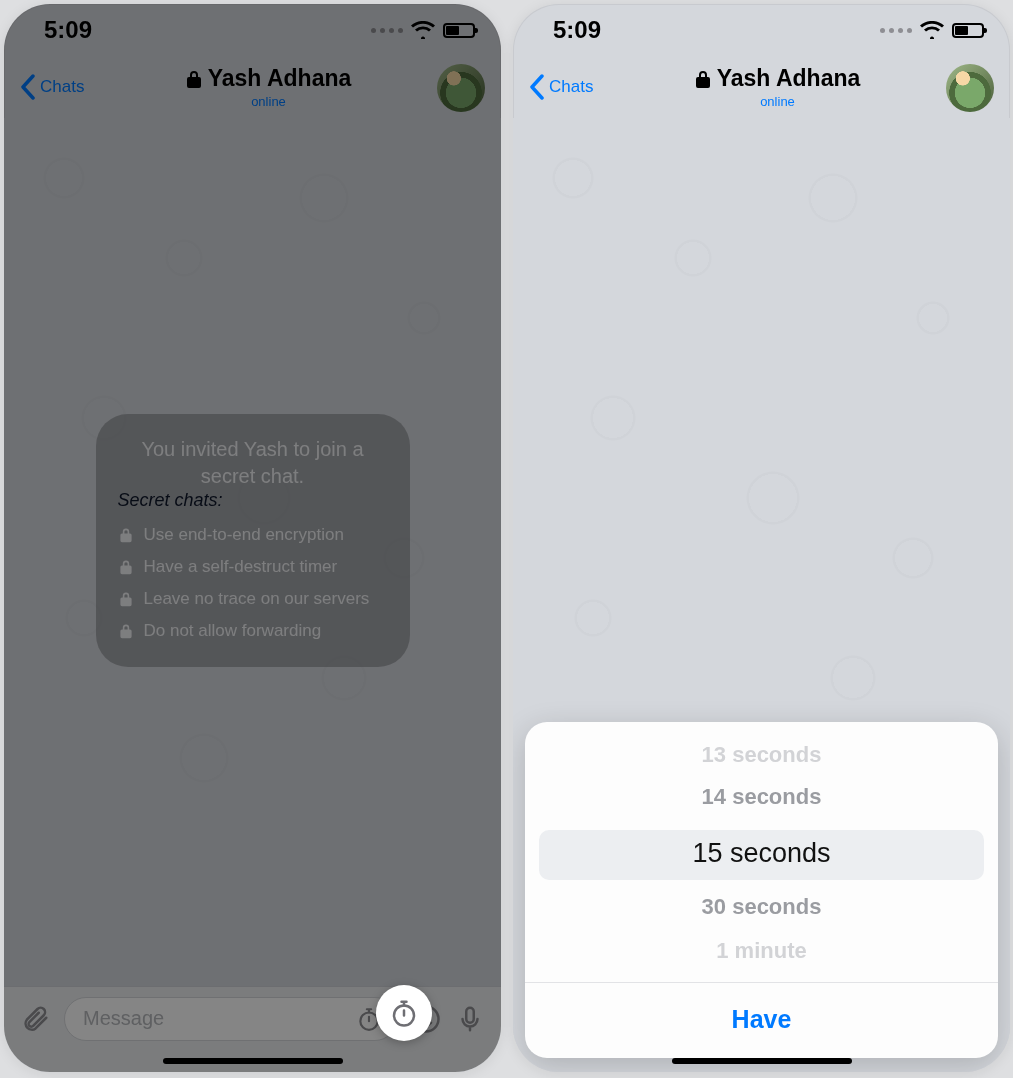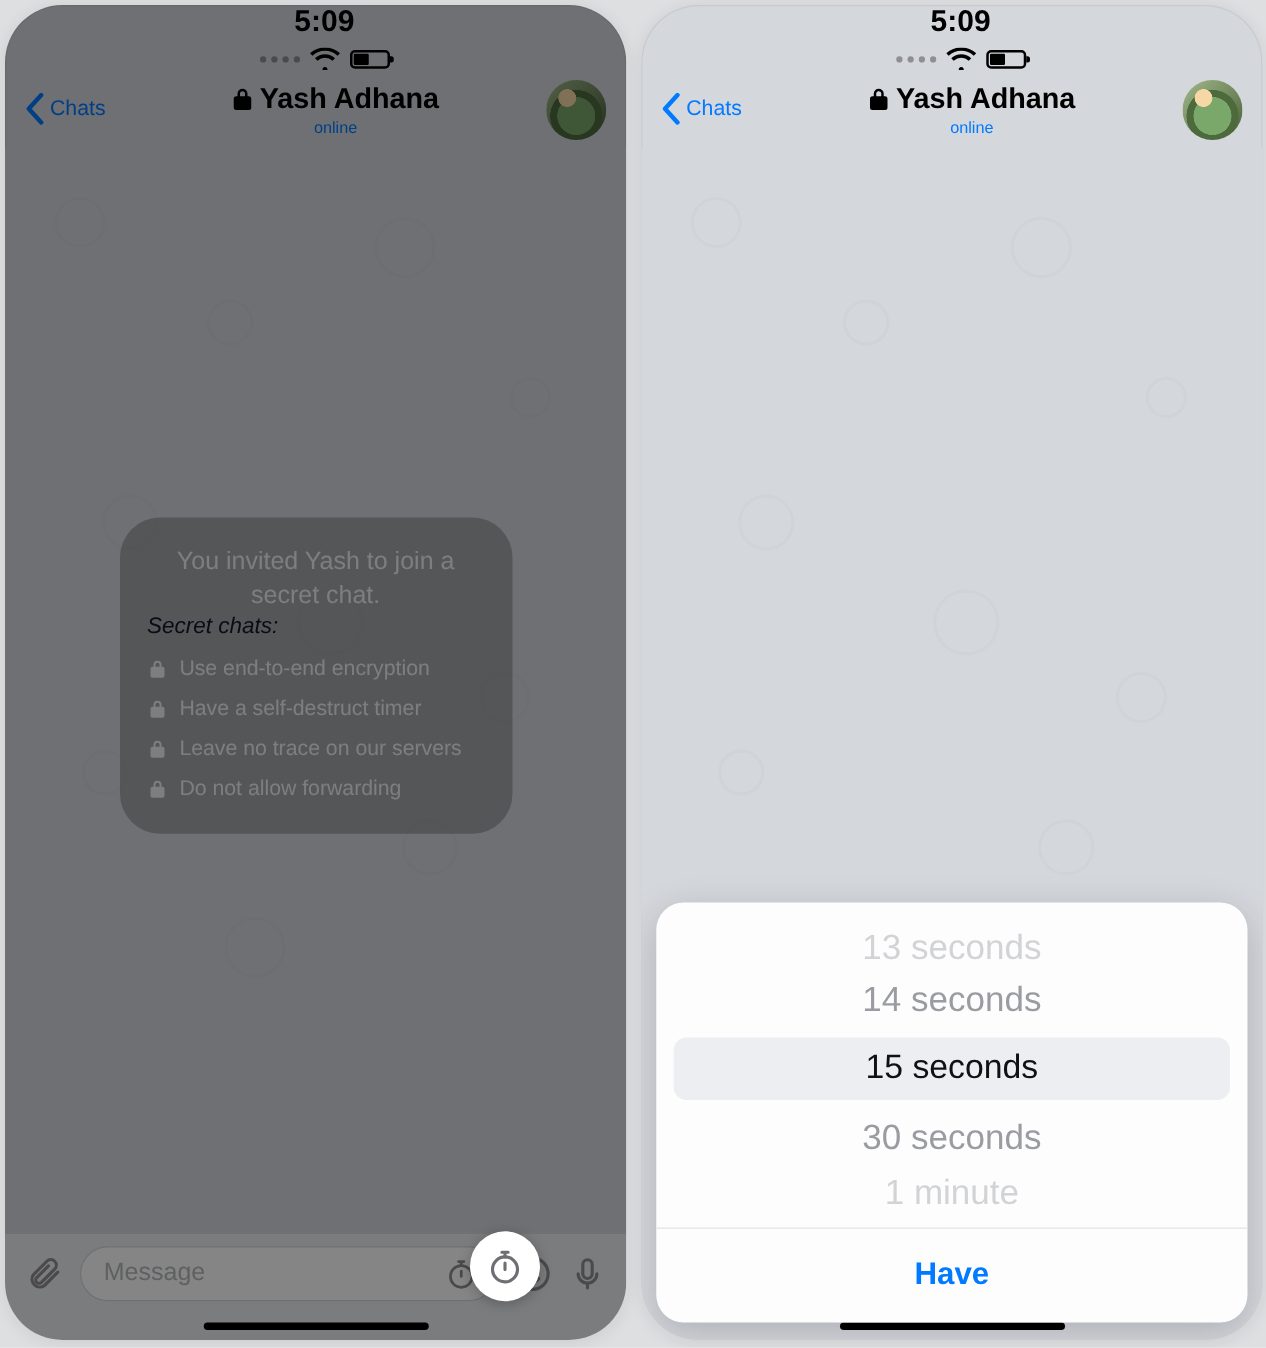--- a/index.html
+++ b/index.html
@@ -3,21 +3,21 @@
 <meta charset="utf-8">
 <style>
   * { box-sizing: border-box; margin: 0; padding: 0; }
   html, body { width: 1013px; height: 1078px; font-family: -apple-system, "Helvetica Neue", Arial, sans-serif; background:#e9eaec; }
   .stage { position:relative; width:1013px; height:1078px; background:#dedfe1; }
   .phone { position:absolute; top:4px; width:497px; height:1068px; border-radius:46px; overflow:hidden; background:#d4d7dc; box-shadow:inset 0 0 0 1px #c8cacf, 0 2px 14px rgba(0,0,0,.08); }
   .phone.left  { left:4px; }
   .phone.right { left:513px; }
 
   
-  .status-bar { position:relative; height:52px; display:flex; align-items:center; justify-content:space-between; padding:0 26px 0 40px; font-size:24px; font-weight:600; color:#000;flex-direction:column; }
+  .status-bar { position:relative; height:52px; display:flex; align-items:center; justify-content:space-between; padding:0 26px 0 40px; font-size:24px; font-weight:600; color:#000; }
   .status-right { display:flex; align-items:center; gap:8px; }
   .dots { display:flex; gap:4px; }
   .dots span { width:5px; height:5px; border-radius:50%; background:#8e8e93; }
   .wifi svg { display:block; }
   .battery { width:32px; height:15px; border:2px solid #000; border-radius:4px; position:relative; }
   .battery::after { content:""; position:absolute; right:-5px; top:3px; width:3px; height:5px; background:#000; border-radius:0 2px 2px 0; }
   .battery .fill { position:absolute; left:1px; top:1px; bottom:1px; width:46%; background:#000; border-radius:1px; }
 
   
   .nav { position:relative; height:62px; display:flex; align-items:center; padding:0 16px; }
@@ -58,21 +58,21 @@
   
   .timer-highlight { position:absolute; width:56px; height:56px; border-radius:50%; background:#fff; display:flex; align-items:center; justify-content:center; box-shadow:0 2px 10px rgba(0,0,0,.25); z-index:50; }
   .timer-highlight svg { color:#6e6e73; }
 
   
   .dim { position:absolute; inset:0; background:rgba(0,0,0,.48); z-index:40; pointer-events:none; }
 
   
   .sheet { position:absolute; left:12px; right:12px; bottom:14px; background:#fdfdfd; border-radius:22px; box-shadow:0 8px 30px rgba(0,0,0,.18); overflow:hidden; z-index:30; }
   .picker { position:relative; height:260px; }
-  .picker .row { position:absolute; left:0; right:0; text-align:center; font-size:28px; }
+  .picker .row { position:absolute; left:0; right:0; text-align:center; font-size:22px;font-weight:bold; }
   .fade-xlight { color:#d2d3d6; font-size:22px;}
   .fade-light { color:#9a9ca1; font-size:25px;}
   .picker .selected-band { position:absolute; left:14px; right:14px; top:108px; height:50px; background:#eceef1; border-radius:10px; }
   .picker .selected { top:116px; color:#111; font-size:27px; font-weight:500; }
   .picker .r0 { top:20px; }
   .picker .r1 { top:62px; }
   .picker .r3 { top:172px; }
   .picker .r4 { top:216px; }
   .sheet-sep { height:1px; background:#e2e3e6; }
   .done { text-align:center; color:#007aff; font-size:25px; font-weight:600; padding:22px 0 24px; }

